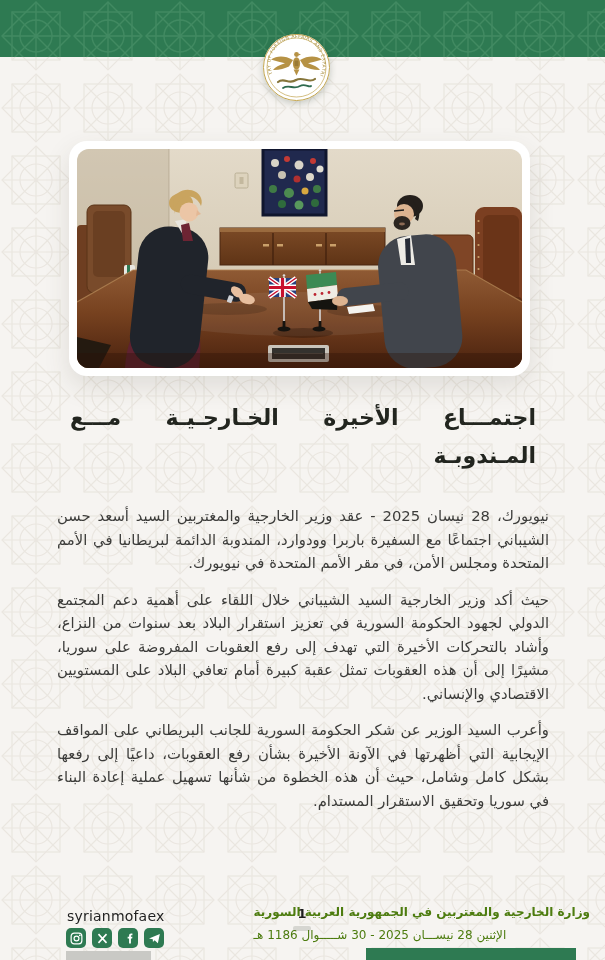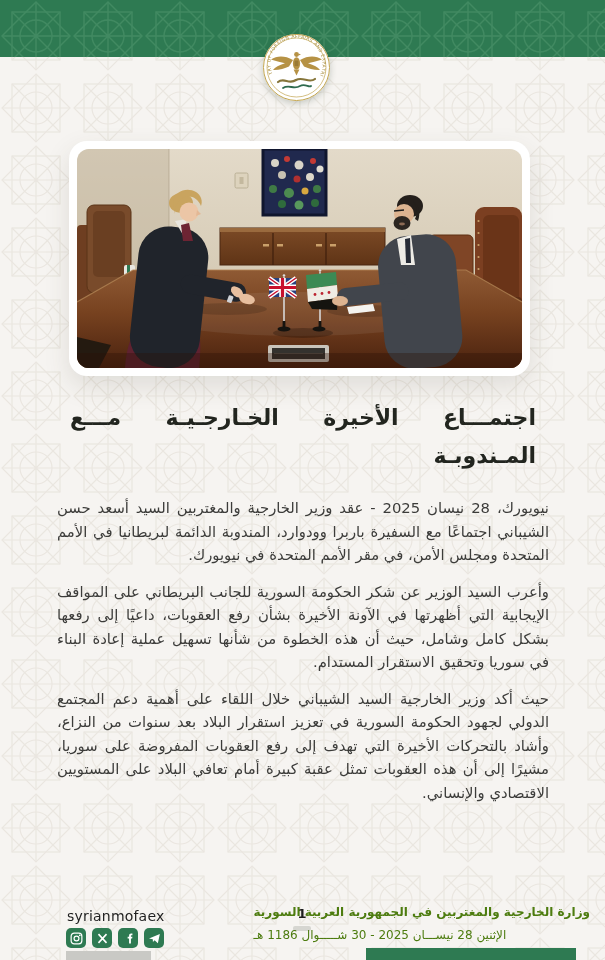--- a/index.html
+++ b/index.html
@@ -20,21 +20,21 @@
   .photo-frame{width:445px;height:219px;border-radius:12px;overflow:hidden;display:block;}
   .headline{
     position:absolute;left:70px;top:399px;width:466px;z-index:2;
     direction:rtl;color:#22251f;font-weight:bold;font-size:22px;line-height:38px;
   }
   .headline .hl{text-align:justify;text-align-last:justify;}
   .body-text{
     position:absolute;left:57px;top:496px;width:492px;z-index:2;
     direction:rtl;text-align:justify;color:#3c3c3a;font-size:14.8px;line-height:23.5px;
   }
-  .body-text p{margin:0 0 13px 0;}
+  .body-text p{margin:8px 0 13px 0;}
   .footer{position:absolute;left:0;top:0;width:605px;height:960px;z-index:2;pointer-events:none;}
   .footer *{pointer-events:auto;}
   .handle{position:absolute;left:67px;top:908px;font-size:14px;color:#1f1f1f;letter-spacing:.2px;}
   .social-row{position:absolute;left:66px;top:928px;display:flex;gap:6px;}
   .social-btn{width:20px;height:20px;border-radius:5px;background:#2e7a52;display:flex;align-items:center;justify-content:center;cursor:pointer;}
   .gray-bar{position:absolute;left:66px;top:951px;width:85px;height:9px;background:#c9c9c5;}
   .pagination{position:absolute;left:282px;top:906px;width:40px;text-align:center;}
   .page-num{font-size:13px;font-weight:bold;color:#1d1d1d;}
   .page-pill{width:18px;height:5px;border-radius:2px;background:#d6d6d1;margin:5px auto 0 auto;}
   .ministry-block{position:absolute;right:15px;top:905px;text-align:left;direction:rtl;color:#4d7c0f;}
@@ -257,22 +257,22 @@
       <rect x="0" y="204" width="445" height="15" fill="#2a1206" opacity="0.35"></rect>
     </svg>
   </div>
 
   <div class="headline">
     <div class="hl">اجتمـــاع الأخيرة الخـارجـيـة مـــع المـندوبـة</div>
   </div>
 
   <div class="body-text">
     <p>نيويورك، 28 نيسان 2025 - عقد وزير الخارجية والمغتربين السيد أسعد حسن الشيباني اجتماعًا مع السفيرة باربرا وودوارد، المندوبة الدائمة لبريطانيا في الأمم المتحدة ومجلس الأمن، في مقر الأمم المتحدة في نيويورك.</p>
+    <p>حيث أكد وزير الخارجية السيد الشيباني خلال اللقاء على أهمية دعم المجتمع الدولي لجهود الحكومة السورية في تعزيز استقرار البلاد بعد سنوات من النزاع، وأشاد بالتحركات الأخيرة التي تهدف إلى رفع العقوبات المفروضة على سوريا، مشيرًا إلى أن هذه العقوبات تمثل عقبة كبيرة أمام تعافي البلاد على المستويين الاقتصادي والإنساني.</p>
     <p>وأعرب السيد الوزير عن شكر الحكومة السورية للجانب البريطاني على المواقف الإيجابية التي أظهرتها في الآونة الأخيرة بشأن رفع العقوبات، داعيًا إلى رفعها بشكل كامل وشامل، حيث أن هذه الخطوة من شأنها تسهيل عملية إعادة البناء في سوريا وتحقيق الاستقرار المستدام.</p>
-    <p>حيث أكد وزير الخارجية السيد الشيباني خلال اللقاء على أهمية دعم المجتمع الدولي لجهود الحكومة السورية في تعزيز استقرار البلاد بعد سنوات من النزاع، وأشاد بالتحركات الأخيرة التي تهدف إلى رفع العقوبات المفروضة على سوريا، مشيرًا إلى أن هذه العقوبات تمثل عقبة كبيرة أمام تعافي البلاد على المستويين الاقتصادي والإنساني.</p>
   </div>
 
   <div class="footer">
     <div class="handle">syrianmofaex</div>
 
     <div class="social-row">
       <div class="social-btn">
         <svg width="15" height="15" viewBox="0 0 21 21">
           <rect x="3" y="3" width="15" height="15" rx="4.2" fill="none" stroke="#ffffff" stroke-width="1.7"></rect>
           <circle cx="10.5" cy="10.5" r="3.4" fill="none" stroke="#ffffff" stroke-width="1.7"></circle>

